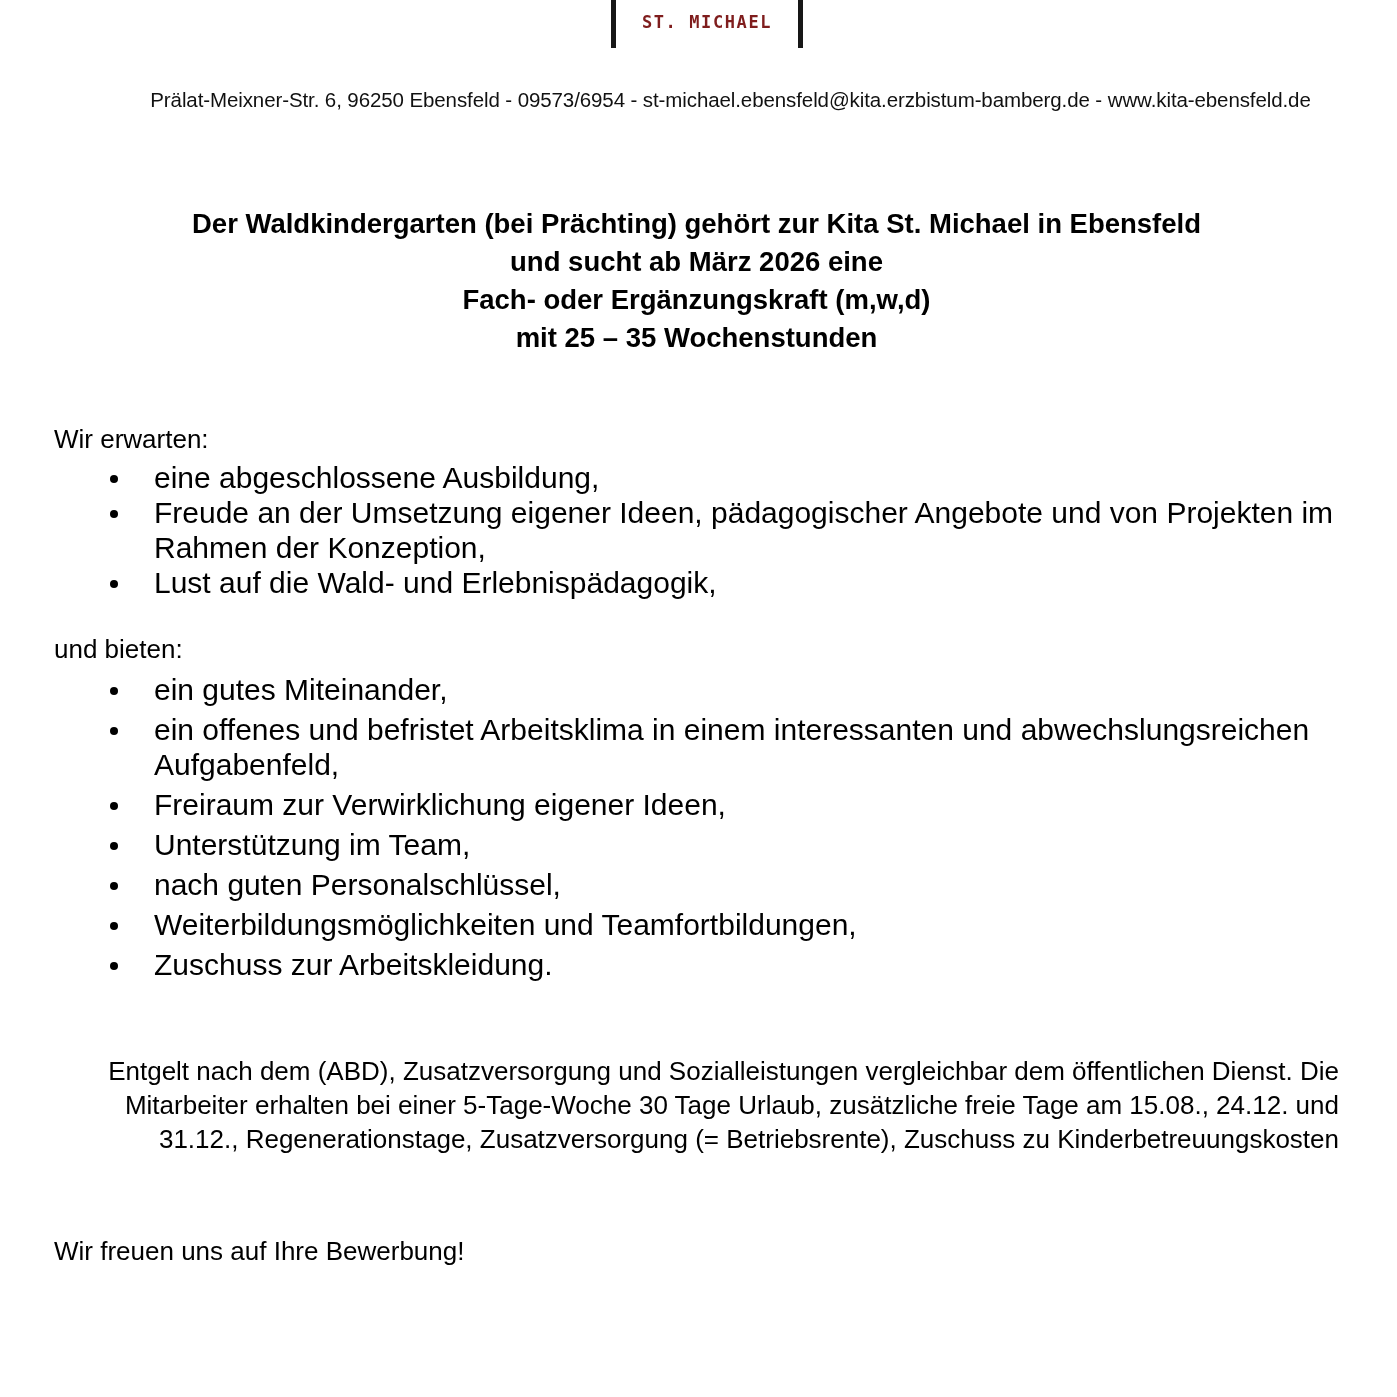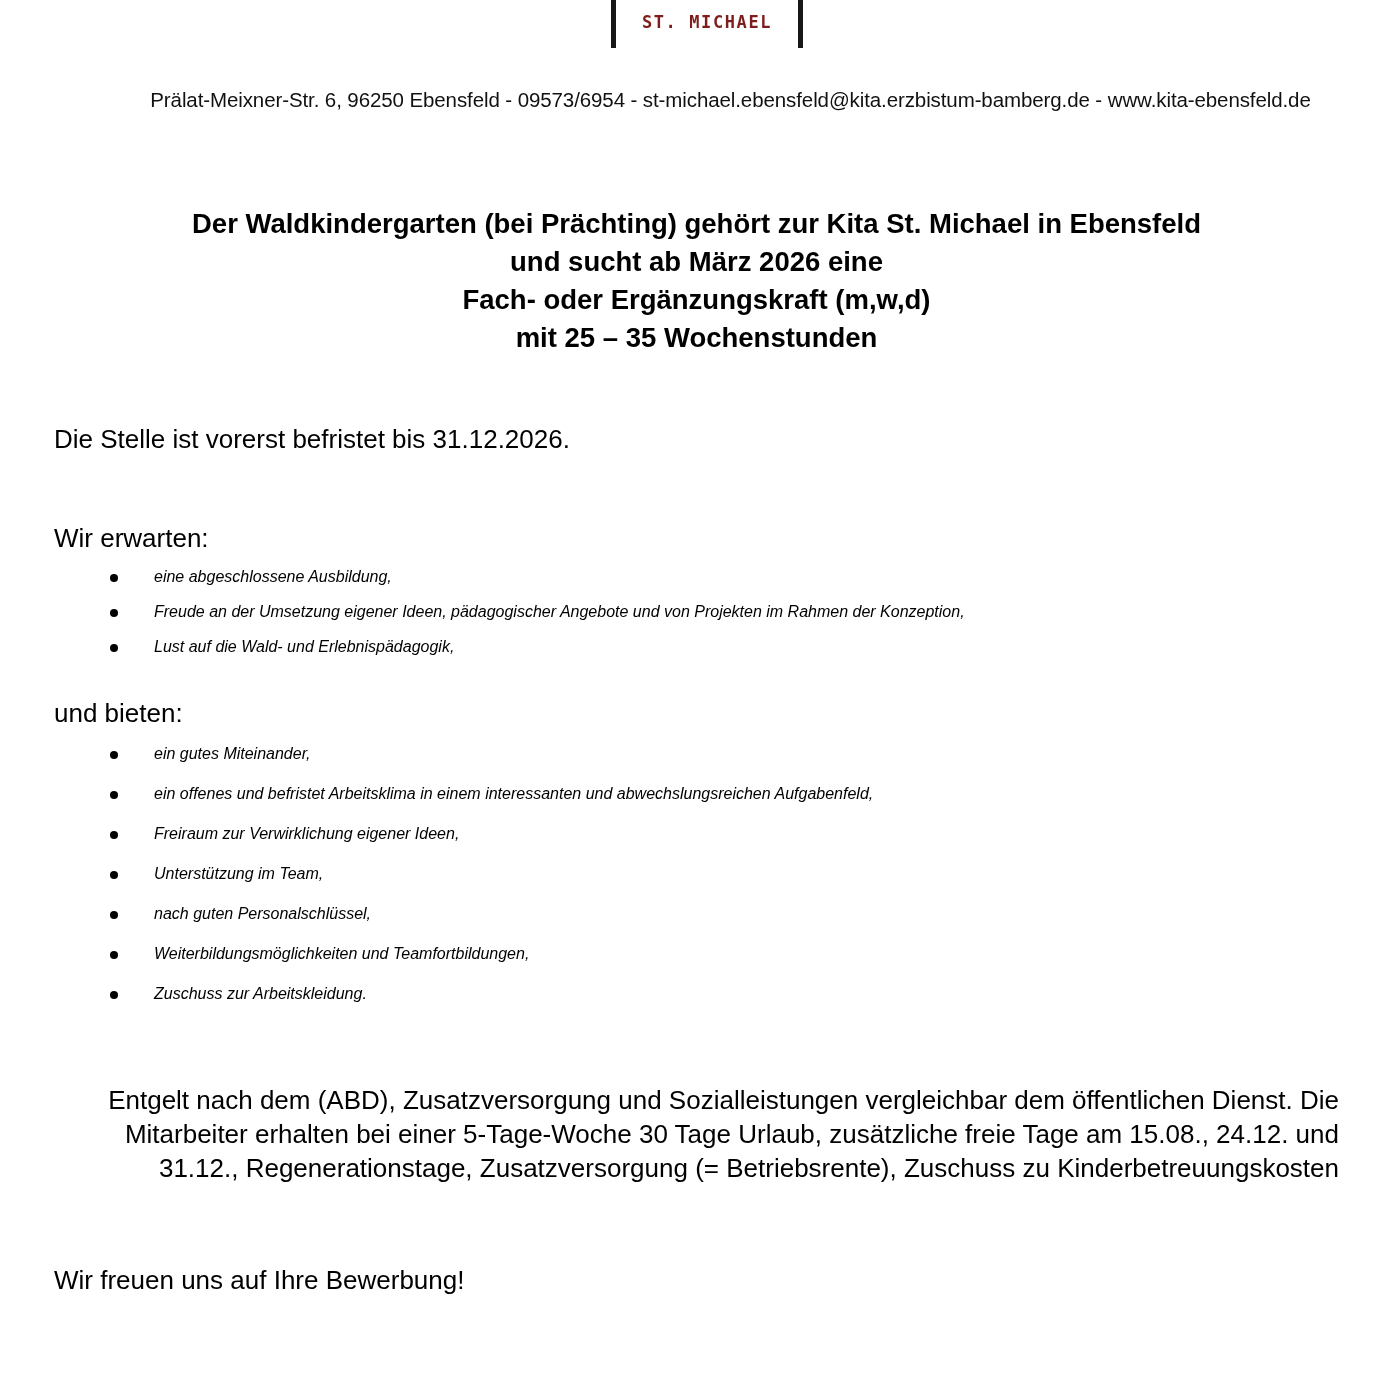--- a/index.html
+++ b/index.html
@@ -107,24 +107,23 @@
 
   
   ul.bullets {
     list-style: none;
     margin: 0;
     padding: 0;
   }
   ul.bullets li {
     position: relative;
     padding-left: 100px;
-    font-size: 16px;
+    font-size: 30px;
     line-height: 35px;
     margin: 0;
-    font-style: italic;
   }
   ul.bullets li::before {
     content: "";
     position: absolute;
     left: 56px;
     top: 15px;
     width: 8px;
     height: 8px;
     border-radius: 50%;
     background: #000000;
@@ -152,21 +151,20 @@
 
   <div class="content">
 
     <div class="headline">
       <span class="hl-line">Der Waldkindergarten (bei Prächting) gehört zur Kita St. Michael in Ebensfeld</span>
       <span class="hl-line">und sucht ab März 2026 eine</span>
       <span class="hl-line">Fach- oder Ergänzungskraft (m,w,d)</span>
       <span class="hl-line">mit 25 – 35 Wochenstunden</span>
     </div>
 
-    <p class="para para-term">Die Stelle ist vorerst befristet bis 31.12.2026.</p>
 
     <p class="para para-expect">Wir erwarten:</p>
     <ul class="bullets list-expect">
       <li>eine abgeschlossene Ausbildung,</li>
       <li>Freude an der Umsetzung eigener Ideen, pädagogischer Angebote und von Projekten im Rahmen der Konzeption,</li>
       <li>Lust auf die Wald- und Erlebnispädagogik,</li>
     </ul>
 
     <p class="para para-offer">und bieten:</p>
     <ul class="bullets list-offer">

